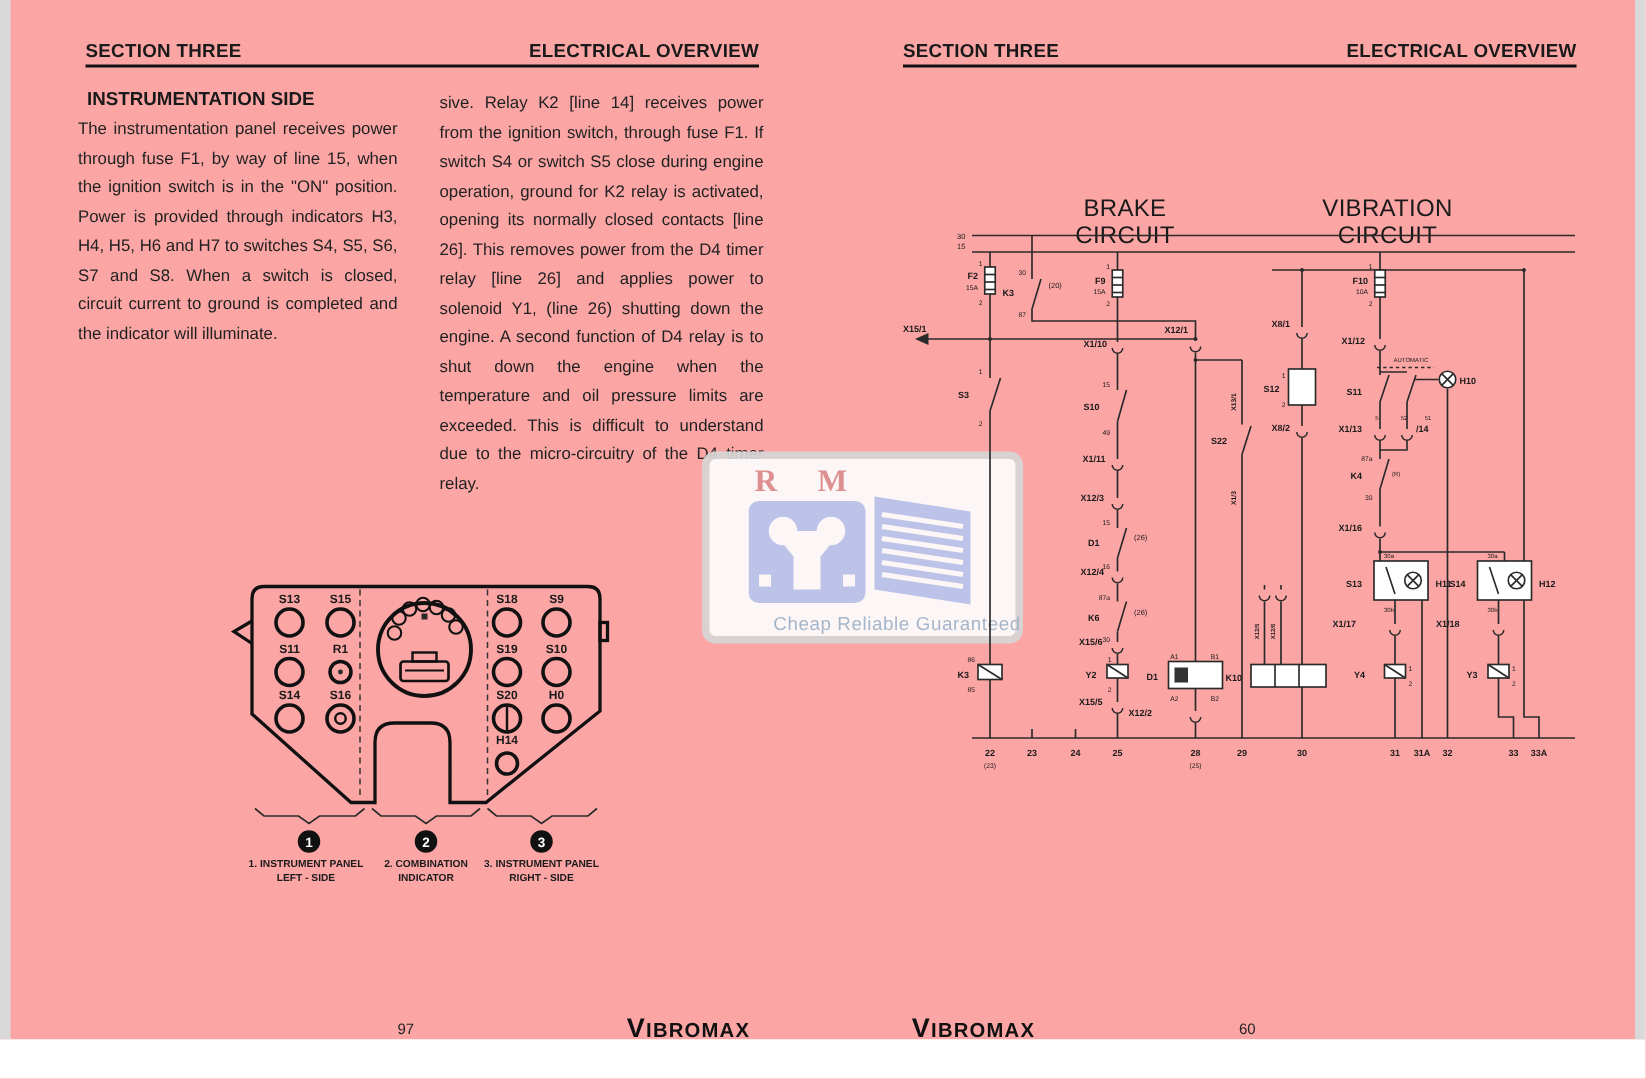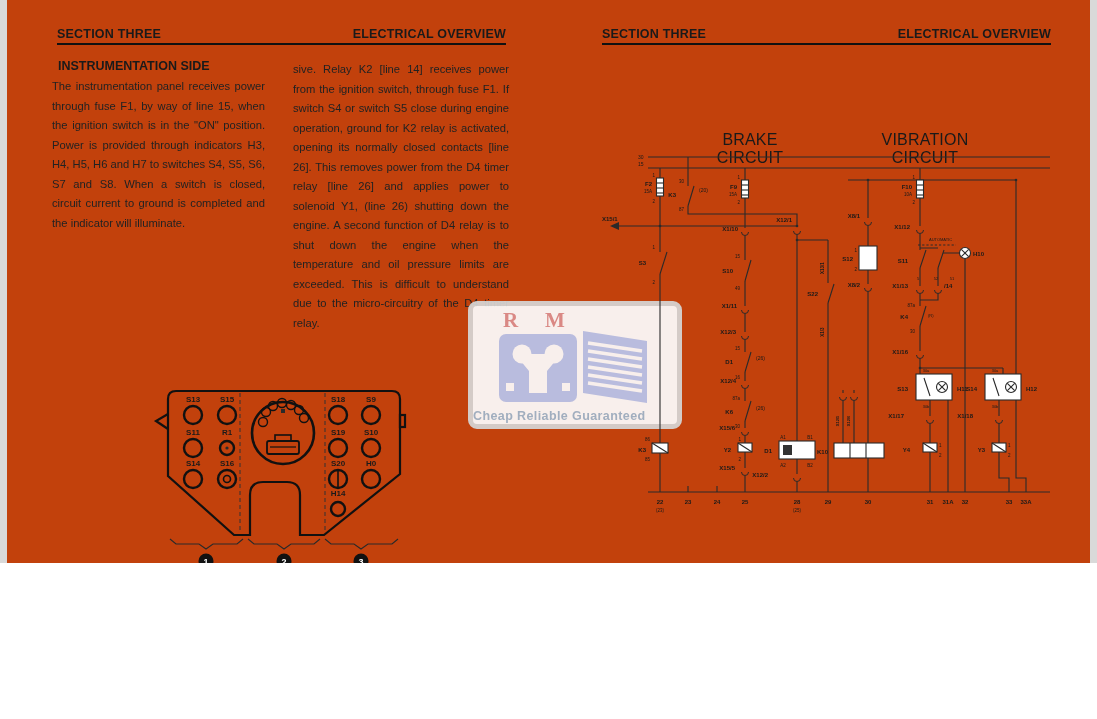--- a/index.html
+++ b/index.html
@@ -1,16 +1,16 @@
 <!DOCTYPE html>
 <html><head>
 <meta charset="utf-8">
 <style>
   html,body{margin:0;padding:0;background:#fff;}
-  #page{position:relative;width:1097px;height:563px;background:#c2410c;overflow:hidden;
+  #page{position:relative;width:1097px;height:693px;background:#fca5a5;overflow:hidden;
         font-family:"Liberation Sans",sans-serif;color:#1a1a1a;}
   .edge{position:absolute;top:0;height:719px;background:#d9d9d9;}
   .hdr{position:absolute;display:flex;justify-content:space-between;
        font-weight:bold;font-size:12.5px;letter-spacing:.2px;}
   .rule{position:absolute;height:2px;background:#111;}
   .title{position:absolute;font-weight:bold;font-size:12.5px;}
   .col{position:absolute;font-size:11.2px;line-height:19.5px;text-align:justify;color:#222;}
   .col p{margin:0 0 19px 0;}
   svg text{font-family:"Liberation Sans",sans-serif;fill:#1a1a1a;}
   .t6{font-size:6px;font-weight:bold;}
@@ -28,22 +28,22 @@
   .pline{stroke:#111;stroke-width:2.2;fill:none;}
   .cap{font-size:6.8px;font-weight:bold;text-anchor:middle;}
   .badge{fill:#111;}
   .badgetxt{font-size:9px;font-weight:bold;fill:#fff;text-anchor:middle;}
   .logo{position:absolute;font-weight:bold;font-size:13.5px;letter-spacing:.8px;text-align:center;color:#111;}
   .logo::first-letter{font-size:18px;}
   .pageno{position:absolute;font-size:10px;color:#222;}
   #wm{position:absolute;left:468px;top:301px;width:204px;height:118px;border:5px solid #d6d6d6;
       border-radius:9px;background:#fdfdfd;opacity:.93;}
   .wm-letter{position:absolute;top:2px;font-size:21px;font-weight:bold;color:#dc8f8f;font-family:"Liberation Serif",serif;}
-  #wm-caption{position:absolute;bottom:1px;left:0;width:100%;font-size:12.5px;
-      font-weight:bold;color:#9fb7cd;letter-spacing:.4px;}
+  #wm-caption{position:absolute;bottom:1px;left:0;width:100%;text-align:center;font-size:12.5px;
+      font-weight:normal;color:#9fb7cd;letter-spacing:.4px;padding-left:23px;}
 </style>
 </head>
 <body>
 
 <div id="page">
   <div class="edge" style="left:0;width:7px;"></div>
   <div class="edge" style="left:1090px;width:7px;"></div>
 
   <div class="hdr" style="left:57px;top:27px;width:449px;">
     <span>SECTION THREE</span>

